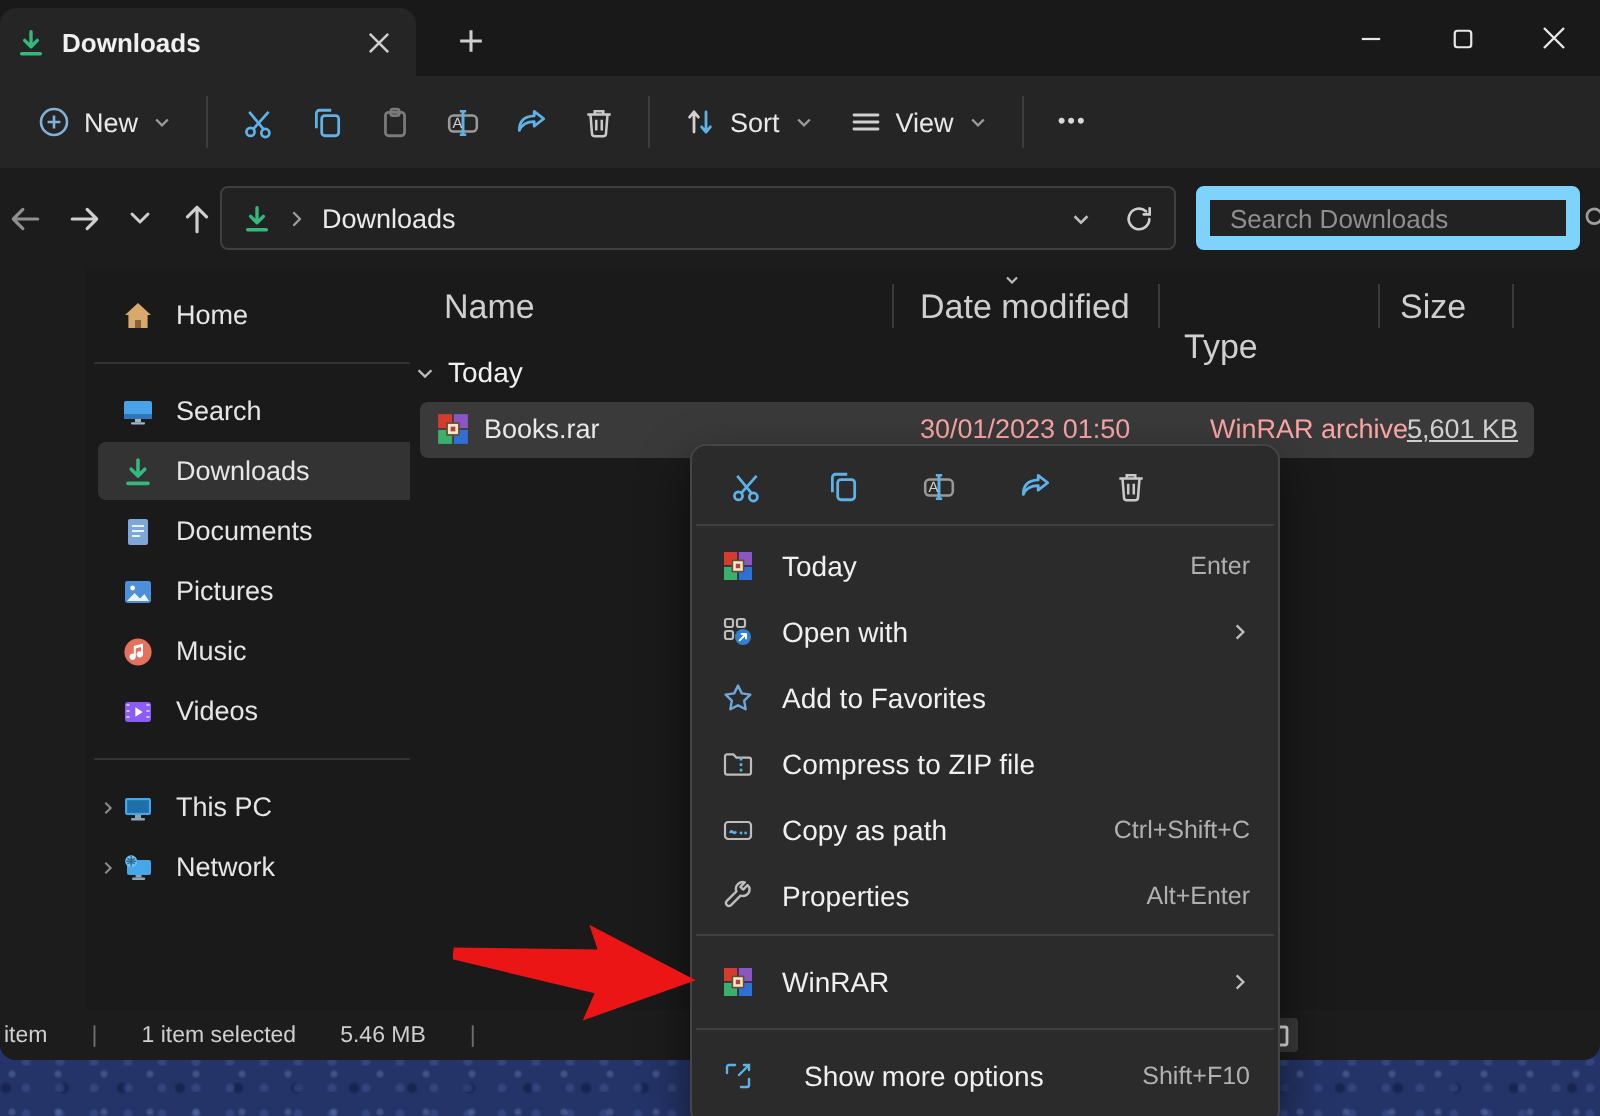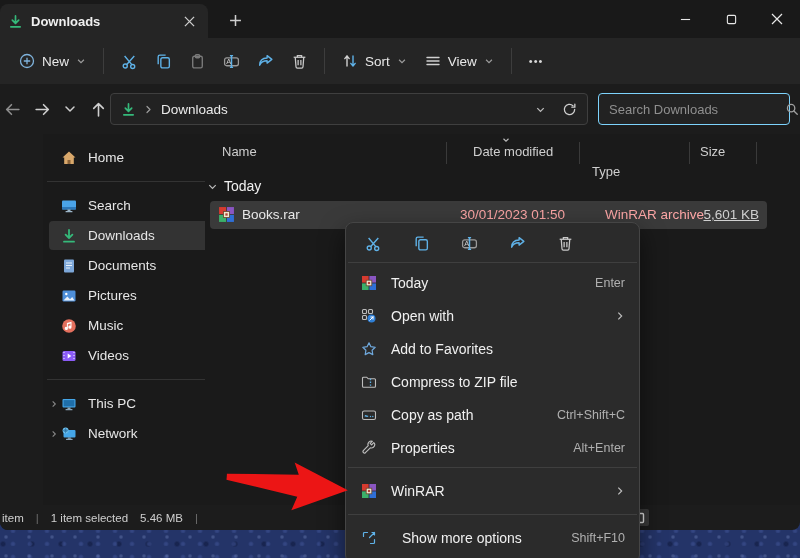--- a/index.html
+++ b/index.html
@@ -35,44 +35,44 @@
   .tb-div { width:1px; height:26px; background:#3d3d3d; margin:0 8px; }
   .chev { color:#9c9c9c; display:inline-flex; }
 
   
   .navbar { position:absolute; left:0; top:84px; width:800px; height:50px; background:#1c1c1c; }
   .nav-arrow { position:absolute; top:13px; width:24px; height:24px; display:flex; align-items:center; justify-content:center; color:#cfcfcf; }
   .addressbar { position:absolute; left:110px; top:9px; width:478px; height:32px; background:#222222;
     border:1px solid #3f3f3f; border-radius:4px; display:flex; align-items:center; padding:0 10px; gap:8px; }
   .addr-text { color:#eaeaea; font-size:13.5px; flex:1; }
   .searchbox { position:absolute; left:598px; top:9px; width:192px; height:32px; background:#222222;
-    border:1px solid #7dd3fc; border-radius:4px; display:flex; align-items:center; padding:0 10px; }
+    border:7px solid #7dd3fc; border-radius:4px; display:flex; align-items:center; padding:0 10px; }
   .searchbox input { flex:1; background:transparent; border:none; outline:none; color:#bdbdbd; font-size:13px; font-family:inherit; }
   .searchbox input::placeholder { color:#8f8f8f; }
 
   
   .sidebar { position:absolute; left:0; top:134px; width:205px; height:371px; background:#1a1a1a; padding-top:8px;margin-left:43px; }
   .sb-item { display:flex; align-items:center; height:29px; margin:1px 8px 1px 6px; padding:0 6px 0 12px; border-radius:4px; color:#e6e6e6; font-size:13.5px; gap:11px; }
   .sb-item.sel { background:#333333; }
   .sb-sep { height:1px; background:#333333; margin:9px 4px; }
   .sb-pin { margin-left:auto; display:flex; color:#9a9a9a; }
   .sb-exp { position:absolute; left:1px; color:#8a8a8a; display:flex; }
 
   
   .main { position:absolute; left:205px; top:134px; width:595px; height:371px; background:#1a1a1a; }
-  .col-h { position:absolute; top:10px; color:#cfcfcf; font-size:13px; }
+  .col-h { position:absolute; top:10px; color:#cfcfcf; font-size:17px; }
   .col-sep { position:absolute; top:8px; width:1px; height:22px; background:#3a3a3a; }
   .sort-ind { position:absolute; top:1px; color:#bdbdbd; }
   .group-row { position:absolute; top:44px; left:2px; display:flex; align-items:center; gap:6px; color:#f0f0f0; font-size:14px; }
   .file-row { position:absolute; left:5px; top:67px; width:557px; height:28px; background:#3a3a3a; border-radius:4px; }
   .file-row .cell { position:absolute; top:6px; font-size:13.5px; color:#e8e8e8; white-space:nowrap; }
 
   
   .statusbar { position:absolute; left:0; top:505px; width:657px; height:25px; background:#1c1c1c;
-    display:flex; align-items:center; padding:0 8px 0 2px; color:#cfcfcf; font-size:11.5px; gap:12px; }
+    display:flex; align-items:center; padding:0 8px 0 2px; color:#cfcfcf; font-size:11.5px; gap:22px; }
   .st-sep { color:#6e6e6e; }
   .view-toggles { margin-left:auto; display:flex; gap:3px; }
   .vt { width:20px; height:17px; border-radius:2px; display:flex; align-items:center; justify-content:center; }
   .vt.on { background:#8f8f8f; }
   .vt.off { background:#3a3a3a; }
 
   
   .ctxmenu { position:absolute; left:345px; top:222px; width:295px; background:#2b2b2b;
     border:1px solid #454545; border-radius:8px; box-shadow:0 10px 24px rgba(0,0,0,.55);
     padding:4px 0; z-index:20; }
@@ -423,21 +423,21 @@
       </div>
     </div>
 
     <div class="main">
       <span class="col-h" style="left:17px;">Name</span>
       <span class="sort-ind" style="left:296px;">
         <svg width="10" height="10" viewBox="0 0 12 12" fill="none" stroke="#bdbdbd" stroke-width="1.3">
             <path d="M3 4.5L6 7.5l3-3"></path>
           </svg>
       </span>
-      <span class="col-h" style="left:268px;">Date modified</span>
+      <span class="col-h" style="left:255px;">Date modified</span>
       <span class="col-h" style="left:387px;margin-top:20px;">Type</span>
       <span class="col-h" style="left:495px;">Size</span>
       <span class="col-sep" style="left:241px;"></span>
       <span class="col-sep" style="left:374px;"></span>
       <span class="col-sep" style="left:484px;"></span>
       <span class="col-sep" style="left:551px;"></span>
 
       <div class="group-row">
         <span>
           <svg width="11" height="11" viewBox="0 0 12 12" fill="none" stroke="#bdbdbd" stroke-width="1.3">

